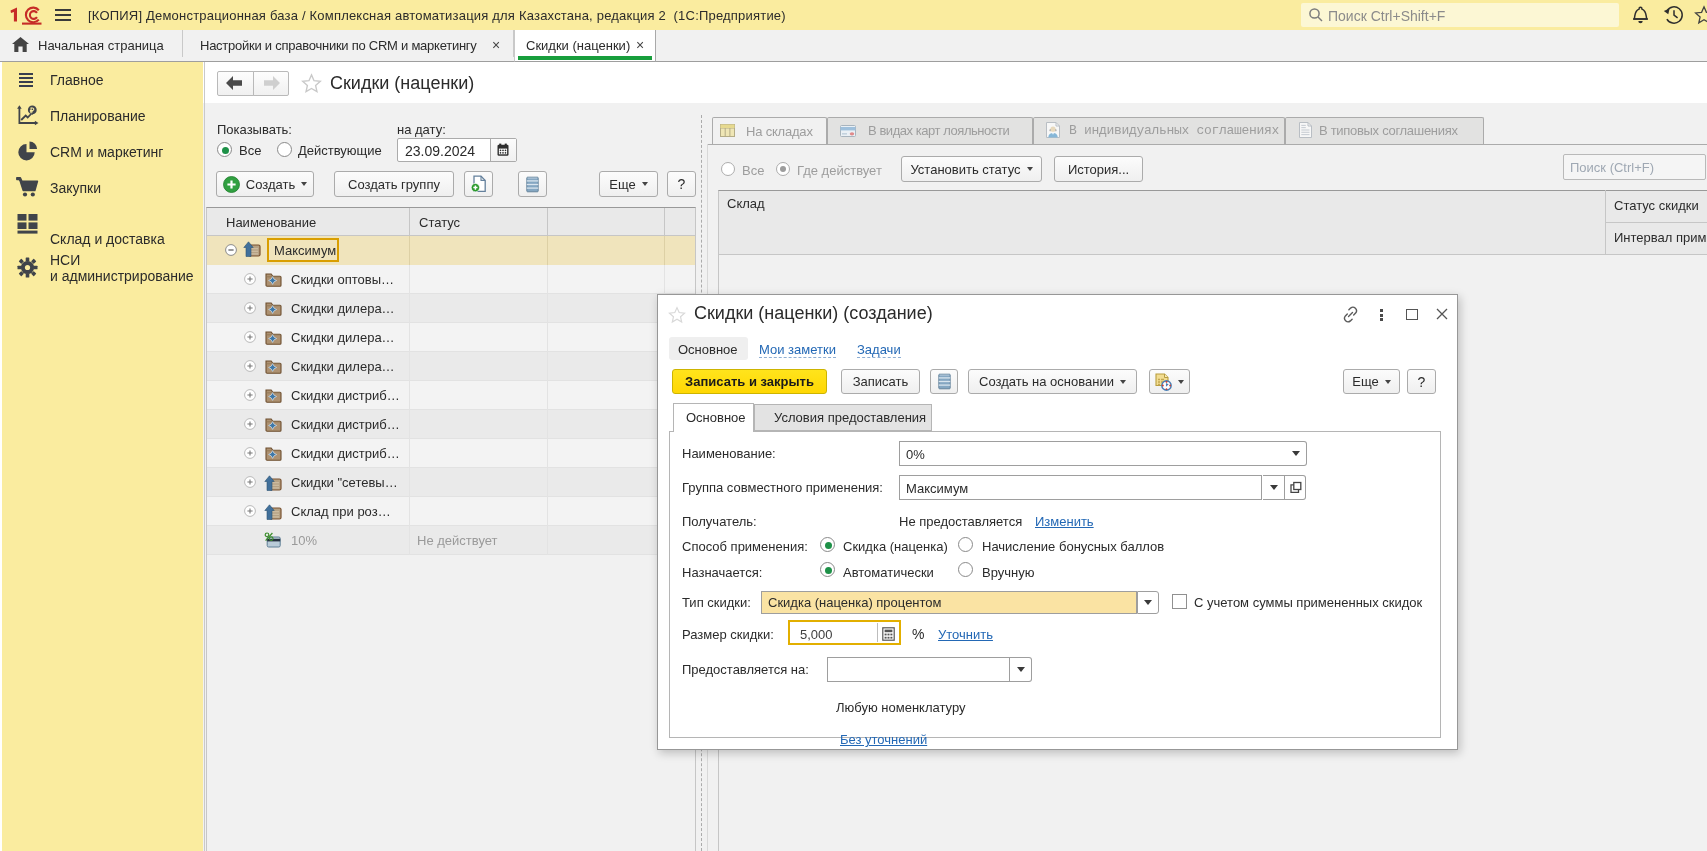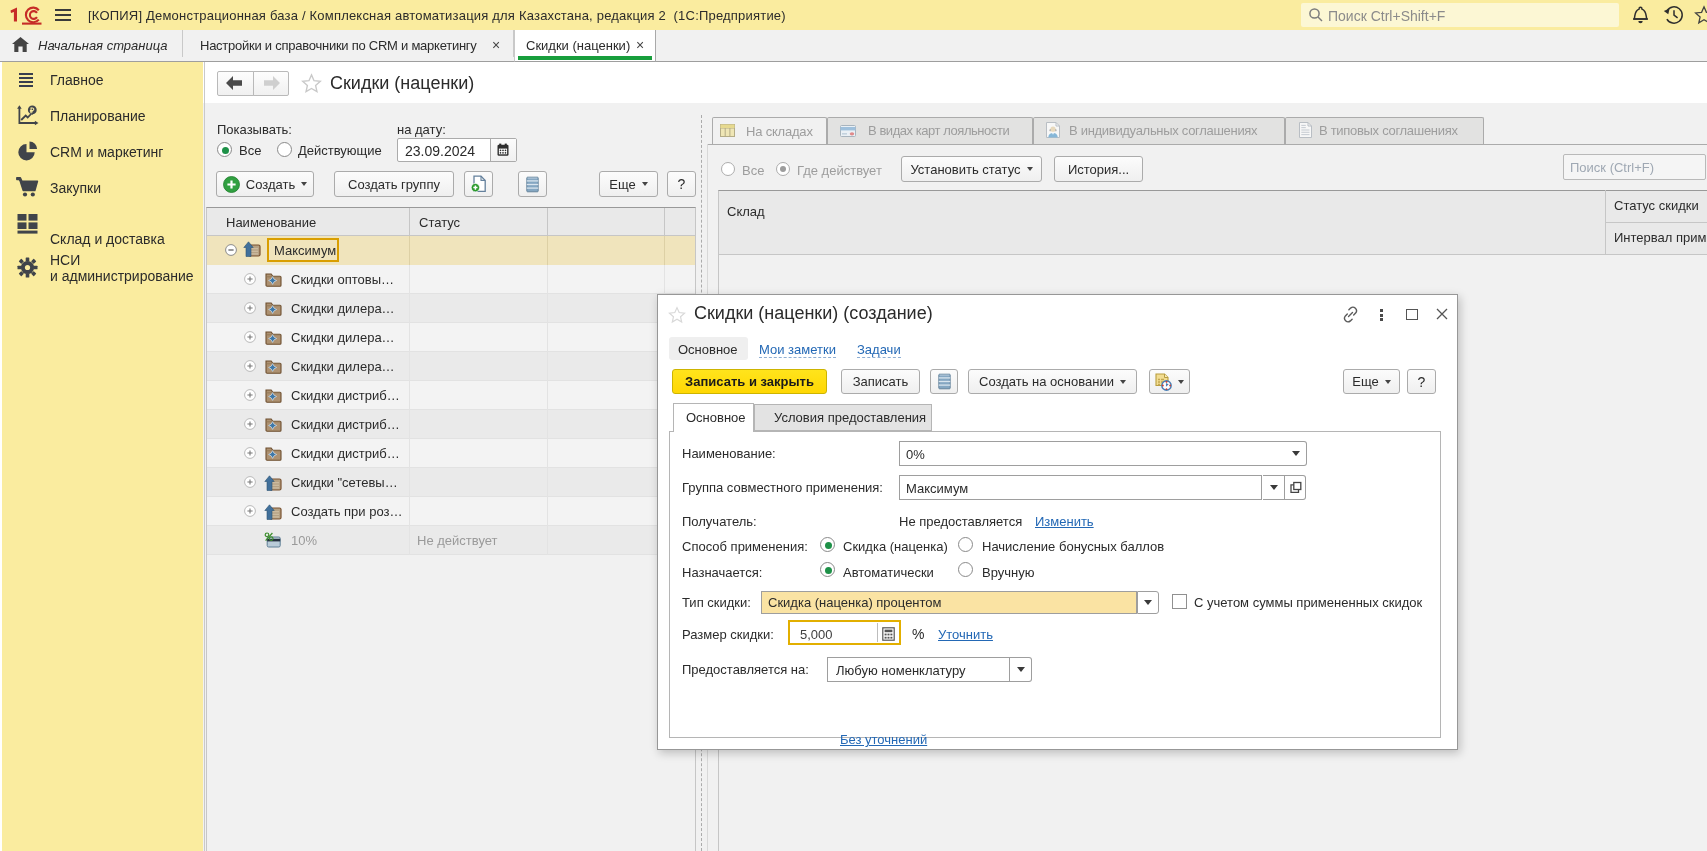--- a/index.html
+++ b/index.html
@@ -47,21 +47,21 @@
 </svg>
 <svg class="abs" style="left:1694px;top:5px;" width="20" height="20" viewBox="0 0 20 20">
     <path d="M10 1.8 L12.4 7.3 L18.4 7.9 L13.9 11.9 L15.2 17.8 L10 14.7 L4.8 17.8 L6.1 11.9 L1.6 7.9 L7.6 7.3 Z" fill="none" stroke="#444" stroke-width="1.3"></path>
   </svg>
 
 <div class="abs" id="tabbar" style="left:0;top:30px;width:1707px;height:32px;background:#F1F1F1;border-bottom:1px solid #9E9E9E;"></div>
 <div class="abs" style="left:0;top:30px;width:183px;height:27px;border-right:1px solid #C9C9C9;"></div>
 <svg class="abs" style="left:12px;top:37px;" width="17" height="15" viewBox="0 0 17 15">
     <path d="M8.5 0 L17 7 L14.7 7 L14.7 15 L10.6 15 L10.6 9.6 L6.4 9.6 L6.4 15 L2.3 15 L2.3 7 L0 7 Z" fill="#444"></path>
   </svg>
-<div class="abs" style="left:38px;top:38px;color:#2b2b2b;font-style:italic;">Начальная страница</div>
+<div class="abs" style="left:38px;top:38px;color:#2b2b2b;">Начальная страница</div>
 <div class="abs" style="left:183px;top:30px;width:331px;height:27px;border-right:1px solid #C9C9C9;"></div>
 <div class="abs" style="left:200px;top:38px;color:#2b2b2b;letter-spacing:-0.25px;">Настройки и справочники по CRM и маркетингу</div>
 <div class="abs" style="left:492px;top:37px;color:#444;font-size:14px;">×</div>
 <div class="abs" style="left:514px;top:30px;width:142px;height:32px;background:#fff;border-left:1px solid #C9C9C9;border-right:1px solid #A9A9A9;border-bottom:1px solid #9E9E9E;"></div>
 <div class="abs" style="left:526px;top:38px;color:#2b2b2b;">Скидки (наценки)</div>
 <div class="abs" style="left:636px;top:37px;color:#444;font-size:14px;">×</div>
 <div class="abs" style="left:518px;top:56px;width:134px;height:3.5px;background:#189E3C;"></div>
 
 <div class="abs" id="sidebar" style="left:0;top:62px;width:203px;height:789px;background:#FAEC9F;border-left:2px solid #fff;"></div>
 <div class="abs" style="left:19px;top:73px;width:14px;height:14px;">
@@ -341,21 +341,21 @@
         <circle cx="6" cy="6" r="5.4" fill="#fff" stroke="#B9B9B9"></circle>
         <path d="M3.4 6 h5.2 M6 3.4 v5.2" stroke="#777" stroke-width="1.1"></path>
       </svg>
 <svg class="abs" style="left:264px;top:504px;" width="18" height="16" viewBox="0 0 18 16">
         <rect x="5.5" y="4" width="11.5" height="11" rx="1.5" fill="#B5A183" stroke="#7A5230" stroke-width="1.2"></rect>
         <rect x="7.5" y="7" width="7.5" height="1.4" fill="#CBBA9F"></rect>
         <rect x="7.5" y="9.6" width="7.5" height="1.4" fill="#CBBA9F"></rect>
         <rect x="7.5" y="12.2" width="7.5" height="1.4" fill="#CBBA9F"></rect>
         <path d="M3 15.5 V6.5 H0.8 L5.5 0.8 L10.2 6.5 H8 V15.5 Z" fill="#41709B" stroke="#2F5574" stroke-width="0.6"></path>
       </svg>
-<div class="abs" style="left:291px;top:504px;color:#2b2b2b;">Создать при роз…</div>
+<div class="abs" style="left:291px;top:504px;color:#2b2b2b;">Склад при роз…</div>
 <div class="abs" style="left:207px;top:526px;width:488px;height:29px;background:#EAEAEA;border-bottom:1px solid #E2E2E2;"></div>
 <div class="abs" style="left:409px;top:526px;width:1px;height:29px;background:#E3E3E3;"></div>
 <div class="abs" style="left:547px;top:526px;width:1px;height:29px;background:#E3E3E3;"></div>
 <div class="abs" style="left:664px;top:526px;width:1px;height:29px;background:#E3E3E3;"></div>
 <svg class="abs" style="left:264px;top:532px;" width="17" height="16" viewBox="0 0 17 16">
         <rect x="3.2" y="5" width="13" height="10" rx="1.4" fill="#B9CBD8" stroke="#5E7E96" stroke-width="1"></rect>
         <rect x="3.2" y="6.8" width="13" height="2.6" fill="#24313F"></rect>
         <path d="M1.6 8.6 L8.4 1" stroke="#3F8F2F" stroke-width="1.3" fill="none"></path>
         <circle cx="3" cy="2.8" r="1.8" fill="none" stroke="#3F8F2F" stroke-width="1.2"></circle>
         <circle cx="7.2" cy="6.6" r="1.8" fill="none" stroke="#3F8F2F" stroke-width="1.2"></circle>
@@ -387,21 +387,21 @@
     </svg>
 <div class="abs" style="left:868px;top:123px;color:#9d9d9d;letter-spacing:-0.45px;">В видах карт лояльности</div>
 <svg class="abs" style="left:1046px;top:122px;" width="14" height="16" viewBox="0 0 14 16">
       <path d="M0.5 0.5 h9.5 l3.5 3.5 v11.5 h-13 z" fill="#F7F7F7" stroke="#B9BEC4"></path>
       <path d="M10 0.5 v3.5 h3.5" fill="none" stroke="#B9BEC4"></path>
       <circle cx="7" cy="7.2" r="2.6" fill="#E8D9BC"></circle>
       <path d="M4.2 7.4 a1.1 2 0 0 0 0 1.8 M9.8 7.4 a1.1 2 0 0 1 0 1.8" stroke="#8a8a8a" stroke-width="1" fill="none"></path>
       <path d="M2.3 15.5 c0 -3.2 2.1 -4.6 4.7 -4.6 c2.6 0 4.7 1.4 4.7 4.6 z" fill="#86B7D8"></path>
       <path d="M5.8 11.2 l1.2 1.4 l1.2 -1.4" fill="#fff"></path>
     </svg>
-<div class="abs" style="left:1069px;top:123px;color:#9d9d9d;letter-spacing:-0.3px;">В индивидуальных соглашениях</div>
+<div class="abs" style="left:1069px;top:123px;color:#9d9d9d;letter-spacing:-0.3px;font-family:Liberation Mono, monospace;">В индивидуальных соглашениях</div>
 <svg class="abs" style="left:1299px;top:122px;" width="13" height="16" viewBox="0 0 13 16">
       <path d="M0.5 0.5 h8.5 l3.5 3.5 v11.5 h-12 z" fill="#F7F7F7" stroke="#B9BEC4"></path>
       <path d="M9 0.5 v3.5 h3.5" fill="none" stroke="#B9BEC4"></path>
       <g stroke="#C9CED4" stroke-width="1.1">
         <path d="M2.3 3.4 h4.5"></path>
         <path d="M2.3 5.6 h4.5"></path>
         <path d="M2.3 8 h8.2"></path>
         <path d="M2.3 10.3 h8.2"></path>
         <path d="M2.3 12.6 h8.2"></path>
       </g>
@@ -416,21 +416,21 @@
 <div class="abs" style="left:780px;top:166px;width:6px;height:6px;border-radius:50%;background:#9d9d9d;"></div>
 <div class="abs" style="left:797px;top:163px;color:#9d9d9d;">Где действует</div>
 <div class="btn" style="left:901px;top:156px;width:141px;height:26px;">Установить статус<span class="carr"></span></div>
 <div class="btn" style="left:1054px;top:156px;width:89px;height:26px;">История...</div>
 <div class="abs" style="left:1563px;top:154px;width:143px;height:26px;background:#F5F5F5;border:1px solid #B9B9B9;border-radius:2px;"></div>
 <div class="abs" style="left:1570px;top:160px;color:#9FA8B3;">Поиск (Ctrl+F)</div>
 
 <div class="abs" style="left:718px;top:190px;width:989px;height:65px;background:#E9E9E9;border:1px solid #C6C6C6;border-top:1px solid #999;border-right:none;"></div>
 <div class="abs" style="left:1605px;top:190px;width:1px;height:65px;background:#C6C6C6;"></div>
 <div class="abs" style="left:1606px;top:222px;width:101px;height:1px;background:#C6C6C6;"></div>
-<div class="abs" style="left:727px;top:196px;color:#2b2b2b;margin-top:8px;">Склад</div>
+<div class="abs" style="left:727px;top:196px;color:#2b2b2b;">Склад</div>
 <div class="abs" style="left:1614px;top:198px;color:#2b2b2b;">Статус скидки</div>
 <div class="abs" style="left:1614px;top:230px;color:#2b2b2b;">Интервал прим</div>
 <div class="abs" style="left:718px;top:255px;width:1px;height:596px;background:#C6C6C6;"></div>
 </div>
 
 <div id="dialog">
 <div class="abs" style="left:657px;top:294px;width:801px;height:456px;background:#fff;border:1px solid #979797;box-shadow:2px 3px 9px rgba(0,0,0,0.22);"></div>
 <svg class="abs" style="left:668px;top:306px;" width="18" height="18" viewBox="0 0 20 20">
       <path d="M10 1.8 L12.4 7.3 L18.4 7.9 L13.9 11.9 L15.2 17.8 L10 14.7 L4.8 17.8 L6.1 11.9 L1.6 7.9 L7.6 7.3 Z" fill="none" stroke="#D8D8D8" stroke-width="1.3"></path>
     </svg>
@@ -553,18 +553,18 @@
         <rect x="2.6" y="9.8" width="2" height="1.8"></rect>
         <rect x="5.5" y="9.8" width="2" height="1.8"></rect>
         <rect x="8.4" y="9.8" width="2" height="1.8"></rect>
       </g>
     </svg>
 <div class="abs" style="left:912px;top:626px;font-size:14px;color:#2b2b2b;">%</div>
 <div class="abs" style="left:938px;top:627px;"><span class="lnk">Уточнить</span></div>
 
 <div class="abs" style="left:682px;top:662px;color:#2b2b2b;">Предоставляется на:</div>
 <div class="abs" style="left:827px;top:657px;width:183px;height:25px;background:#fff;border:1px solid #9E9E9E;"></div>
-<div class="abs" style="left:836px;top:663px;color:#2b2b2b;">Любую номенклатуру</div>
+<div class="abs" style="left:836px;top:700px;color:#2b2b2b;">Любую номенклатуру</div>
 <div class="abs" style="left:1010px;top:657px;width:22px;height:25px;background:#fff;border:1px solid #9E9E9E;border-left:none;border-radius:0 3px 3px 0;"></div>
 <div class="abs" style="left:1017px;top:667px;width:0;height:0;border-left:4.5px solid transparent;border-right:4.5px solid transparent;border-top:5px solid #3a3a3a;"></div>
 
 <div class="abs" style="left:840px;top:692px;margin-top:40px;"><span class="lnk">Без уточнений</span></div>
 </div>
 
 </body></html>

